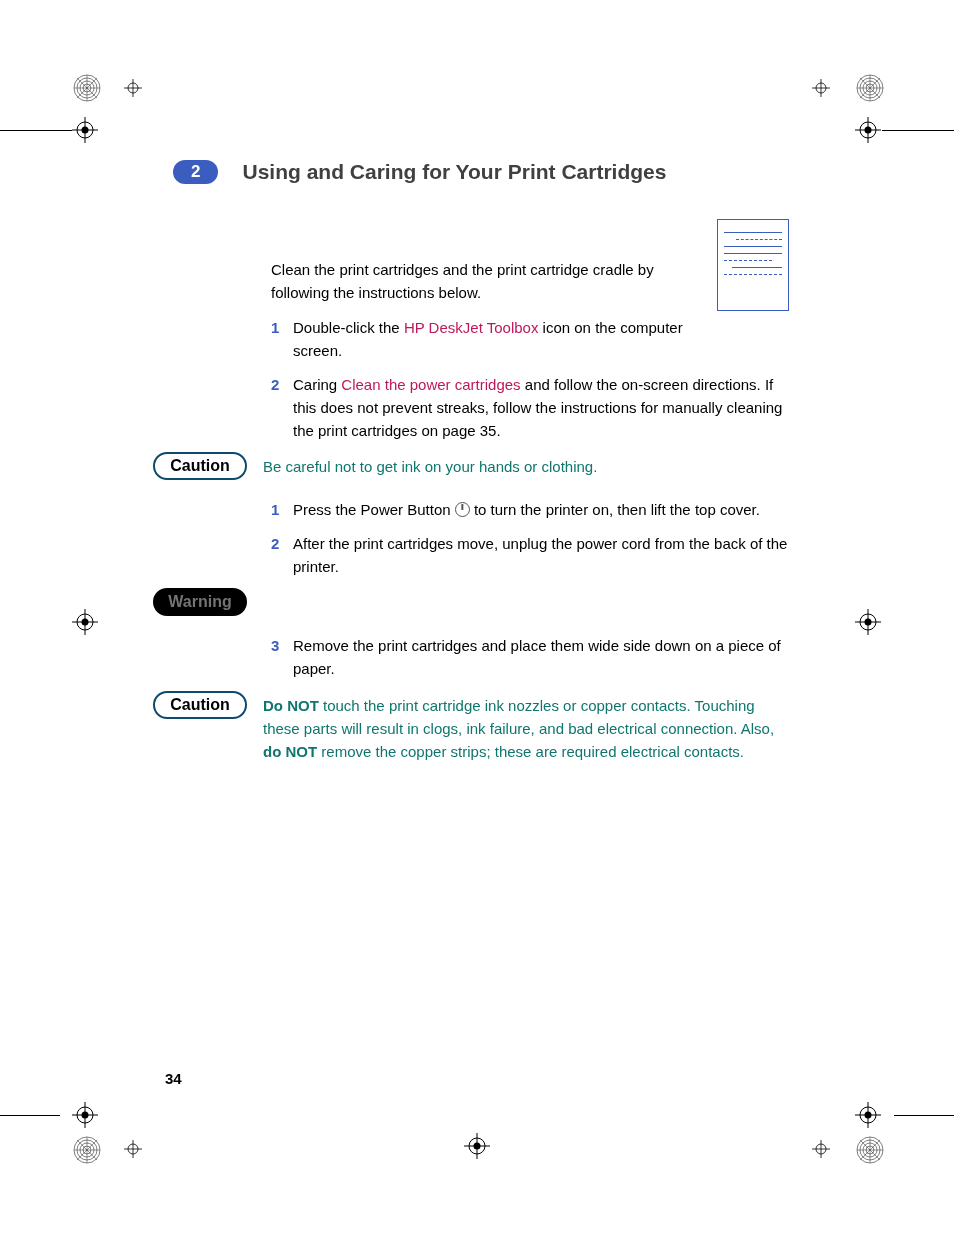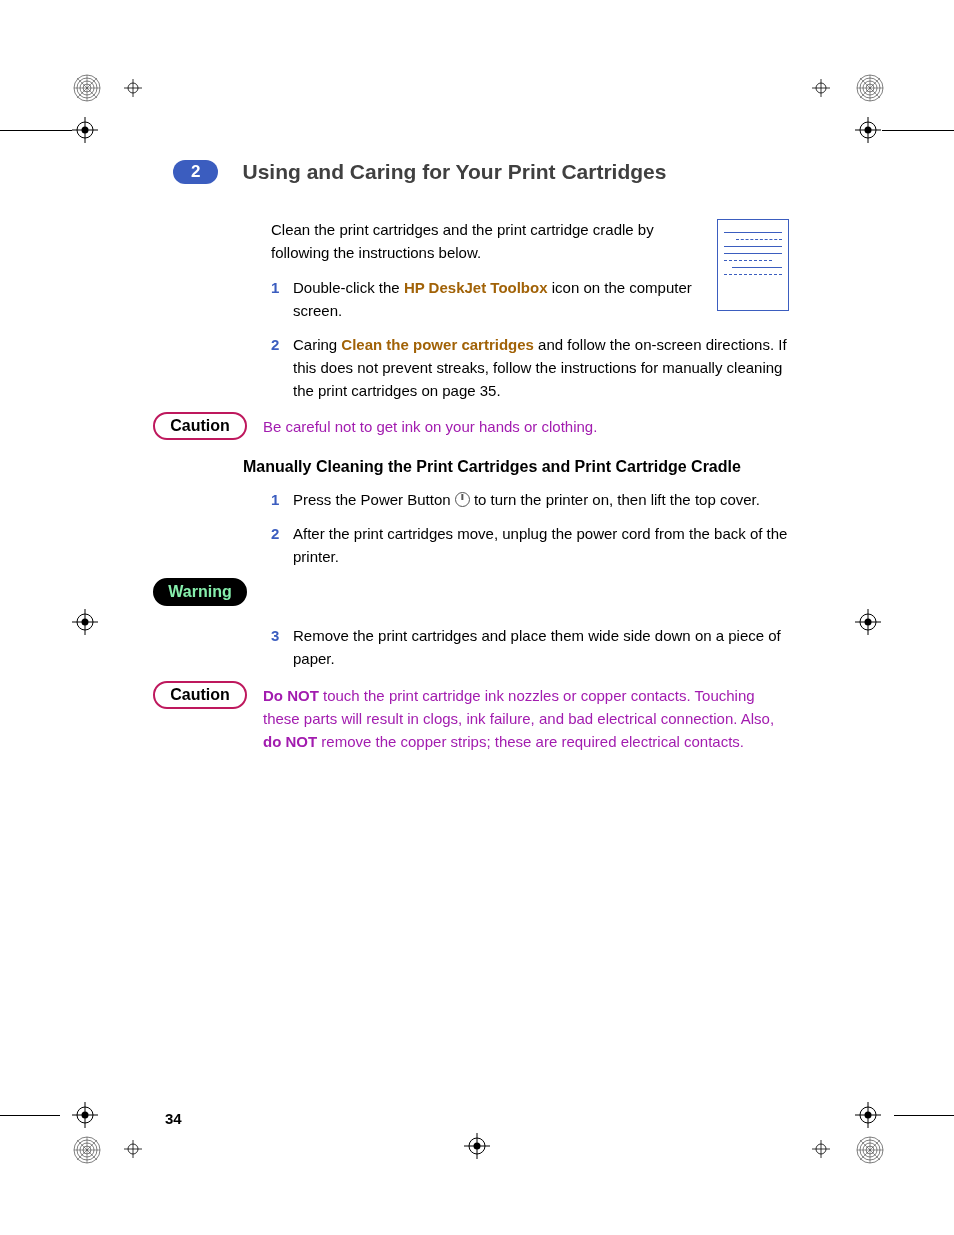--- a/index.html
+++ b/index.html
@@ -42,62 +42,63 @@
   }
   .sub-heading {
     font-weight: bold;
     font-size: 16px;
     margin-bottom: 12px;
   }
   .body-text {
     padding-left: 28px;
     line-height: 1.5;
     margin-bottom: 12px;
+    margin-top: 40px;
   }
   .step-row {
     display: flex;
     padding-left: 28px;
     line-height: 1.55;
     margin-bottom: 10px;
   }
   .step-num {
     color: #3b5dbf;
     font-weight: bold;
     width: 22px;
     flex-shrink: 0;
   }
   .step-text { flex: 1; }
-  .link { color: #a16207; font-weight: bold; }
+  .link { color: #be185d; font-weight: normal; }
   .admon-row {
     display: flex;
     align-items: flex-start;
     margin: 10px 0 18px -90px;
   }
   .admon-label {
     flex-shrink: 0;
     width: 90px;
     text-align: center;
     font-weight: bold;
     font-size: 16px;
     border-radius: 14px;
     padding: 3px 0;
     margin-right: 16px;
   }
   .admon-caution {
-    border: 2px solid #be185d;
+    border: 2px solid #0c4a6e;
     background: #fff;
     color: #000;
   }
   .admon-warning {
     background: #000;
-    color: #86efac;
+    color: #737373;
     border: 2px solid #000;
   }
   .admon-text {
-    color: #a21caf;
+    color: #0f766e;
     line-height: 1.55;
     flex: 1;
     padding-top: 3px;
   }
   .section1-wrap {
     display: flex;
     align-items: flex-start;
     gap: 24px;
   }
   .section1-left { flex: 1; }
@@ -116,21 +117,20 @@
   .streak-dashed {
     height: 0;
     border-top: 1px dashed #3b5dbf;
   }
   .page-num {
     position: absolute;
     left: 165px;
     top: 1070px;
     font-weight: bold;
     font-size: 15px;
-    margin-top: 40px;
   }
   .power-icon {
     display: inline-block;
     width: 13px;
     height: 13px;
     border: 1.2px solid #555;
     border-radius: 50%;
     vertical-align: -2px;
     position: relative;
   }
@@ -200,21 +200,20 @@
       <div class="step-text">
         <span>Caring </span><span class="link">Clean the power cartridges</span><span> and follow the on-screen directions. If this does not prevent streaks, follow the instructions for manually cleaning the print cartridges on page 35.</span>
       </div>
     </div>
 
     <div class="admon-row">
       <div class="admon-label admon-caution">Caution</div>
       <div class="admon-text">Be careful not to get ink on your hands or clothing.</div>
     </div>
 
-    <div class="sub-heading">Manually Cleaning the Print Cartridges and Print Cartridge Cradle</div>
 
     <div class="step-row">
       <div class="step-num">1</div>
       <div class="step-text">
         <span>Press the Power Button </span><span class="power-icon"></span><span> to turn the printer on, then lift the top cover.</span>
       </div>
     </div>
 
     <div class="step-row">
       <div class="step-num">2</div>

